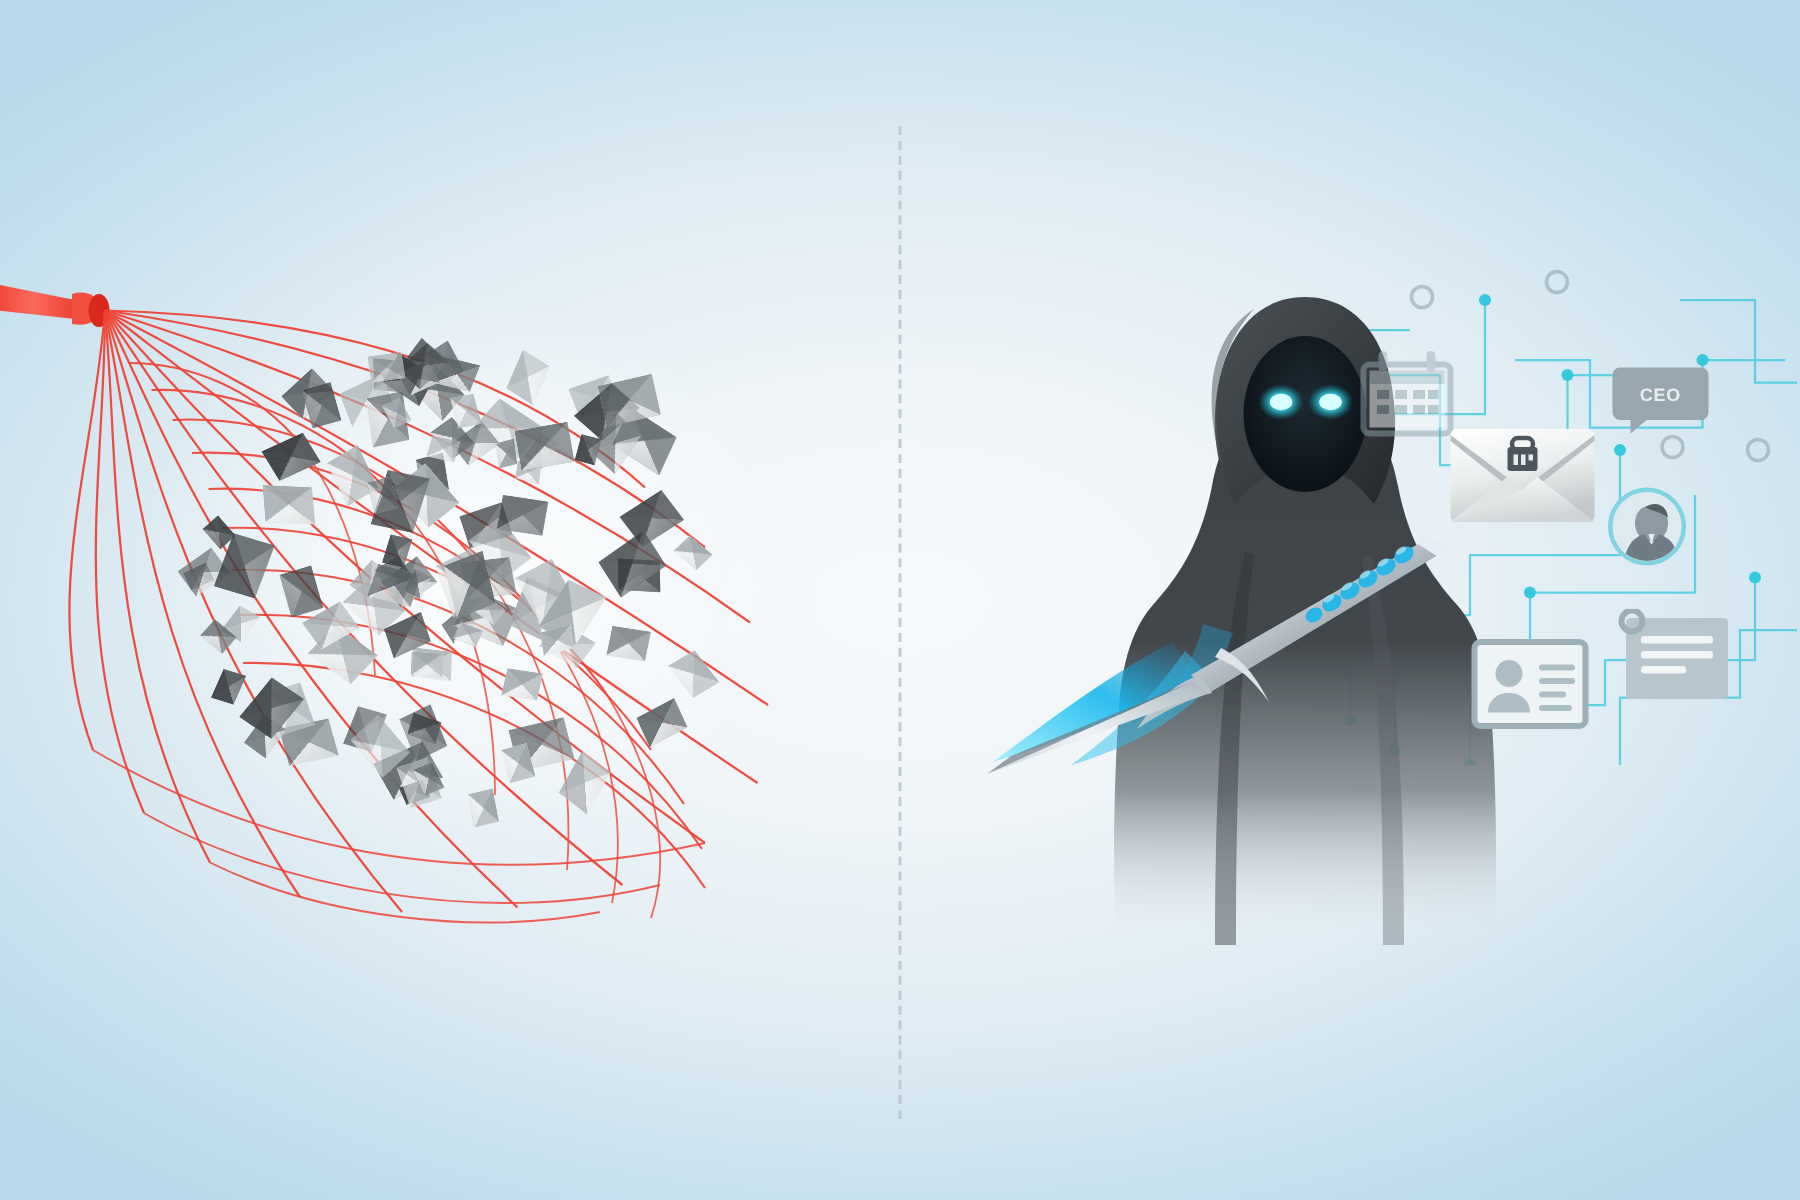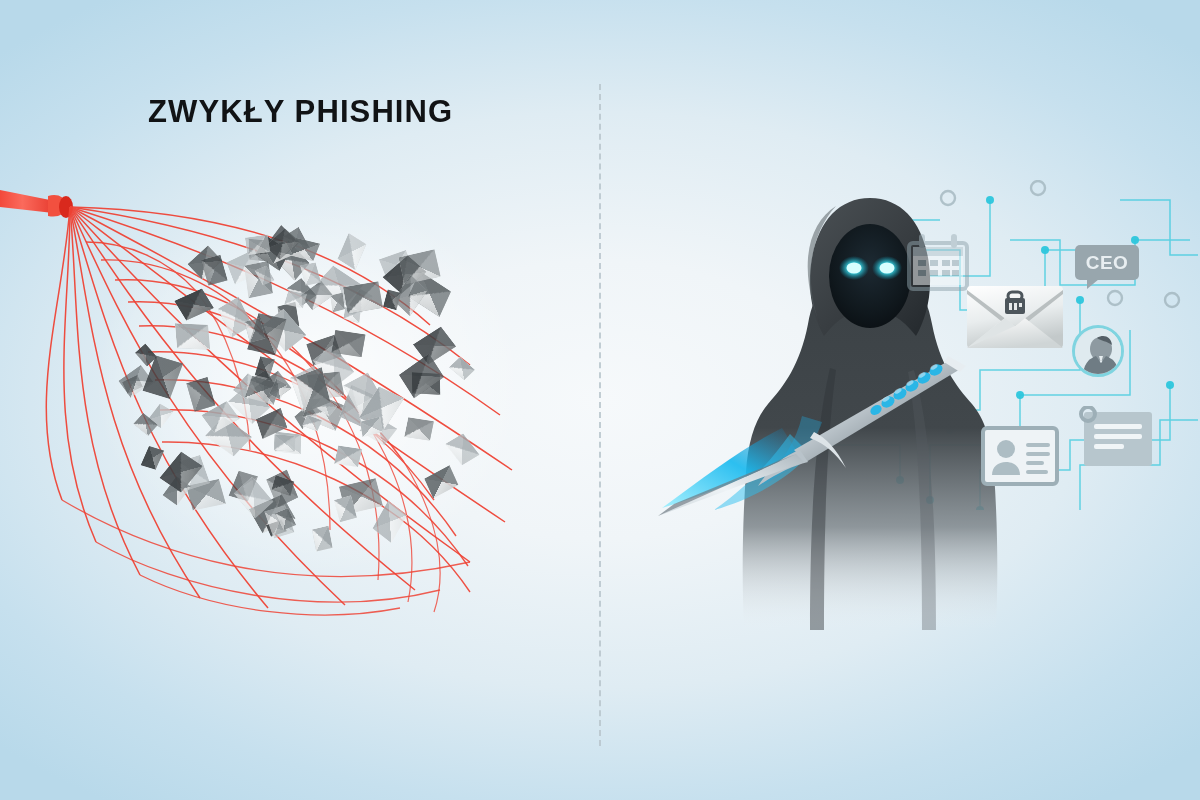--- a/index.html
+++ b/index.html
@@ -73,21 +73,21 @@
 
   #mail-icon { position:absolute; left:345px; top:130px; width:100px; height:72px; }
 
   #ceo-bubble {
     position:absolute; left:455px; top:95px;
     width:64px; height:35px;
     background:#98a6ad; border-radius:5px;
     display:flex; align-items:center; justify-content:center;
   }
   #ceo-bubble span {
-    color:#e8eef1; font-weight:bold; font-size:19px; letter-spacing:.5px;
+    color:#e8eef1; font-weight:bold; font-size:12px; letter-spacing:.5px;
   }
   #ceo-bubble:after {
     content:""; position:absolute; left:12px; bottom:-9px;
     border-left:0 solid transparent; border-right:12px solid transparent;
     border-top:10px solid #98a6ad;
   }
 
   #avatar-icon {
     position:absolute; left:452px; top:175px; width:52px; height:52px;
     border-radius:50%; border:3px solid #7fd4e0;
@@ -685,15 +685,14 @@
         <rect x="16" y="18" width="48" height="5" rx="2"></rect>
         <rect x="16" y="28" width="48" height="5" rx="2"></rect>
         <rect x="16" y="38" width="30" height="5" rx="2"></rect>
       </g>
       <circle cx="10" cy="8" r="7" fill="none" stroke="#9dafb7" stroke-width="4"></circle>
     </svg>
   </div>
 
   <div id="divider"></div>
 
-  <div class="title" id="title-left">ZWYKŁY PHISHING</div>
 
 </div>
 
 </body></html>

